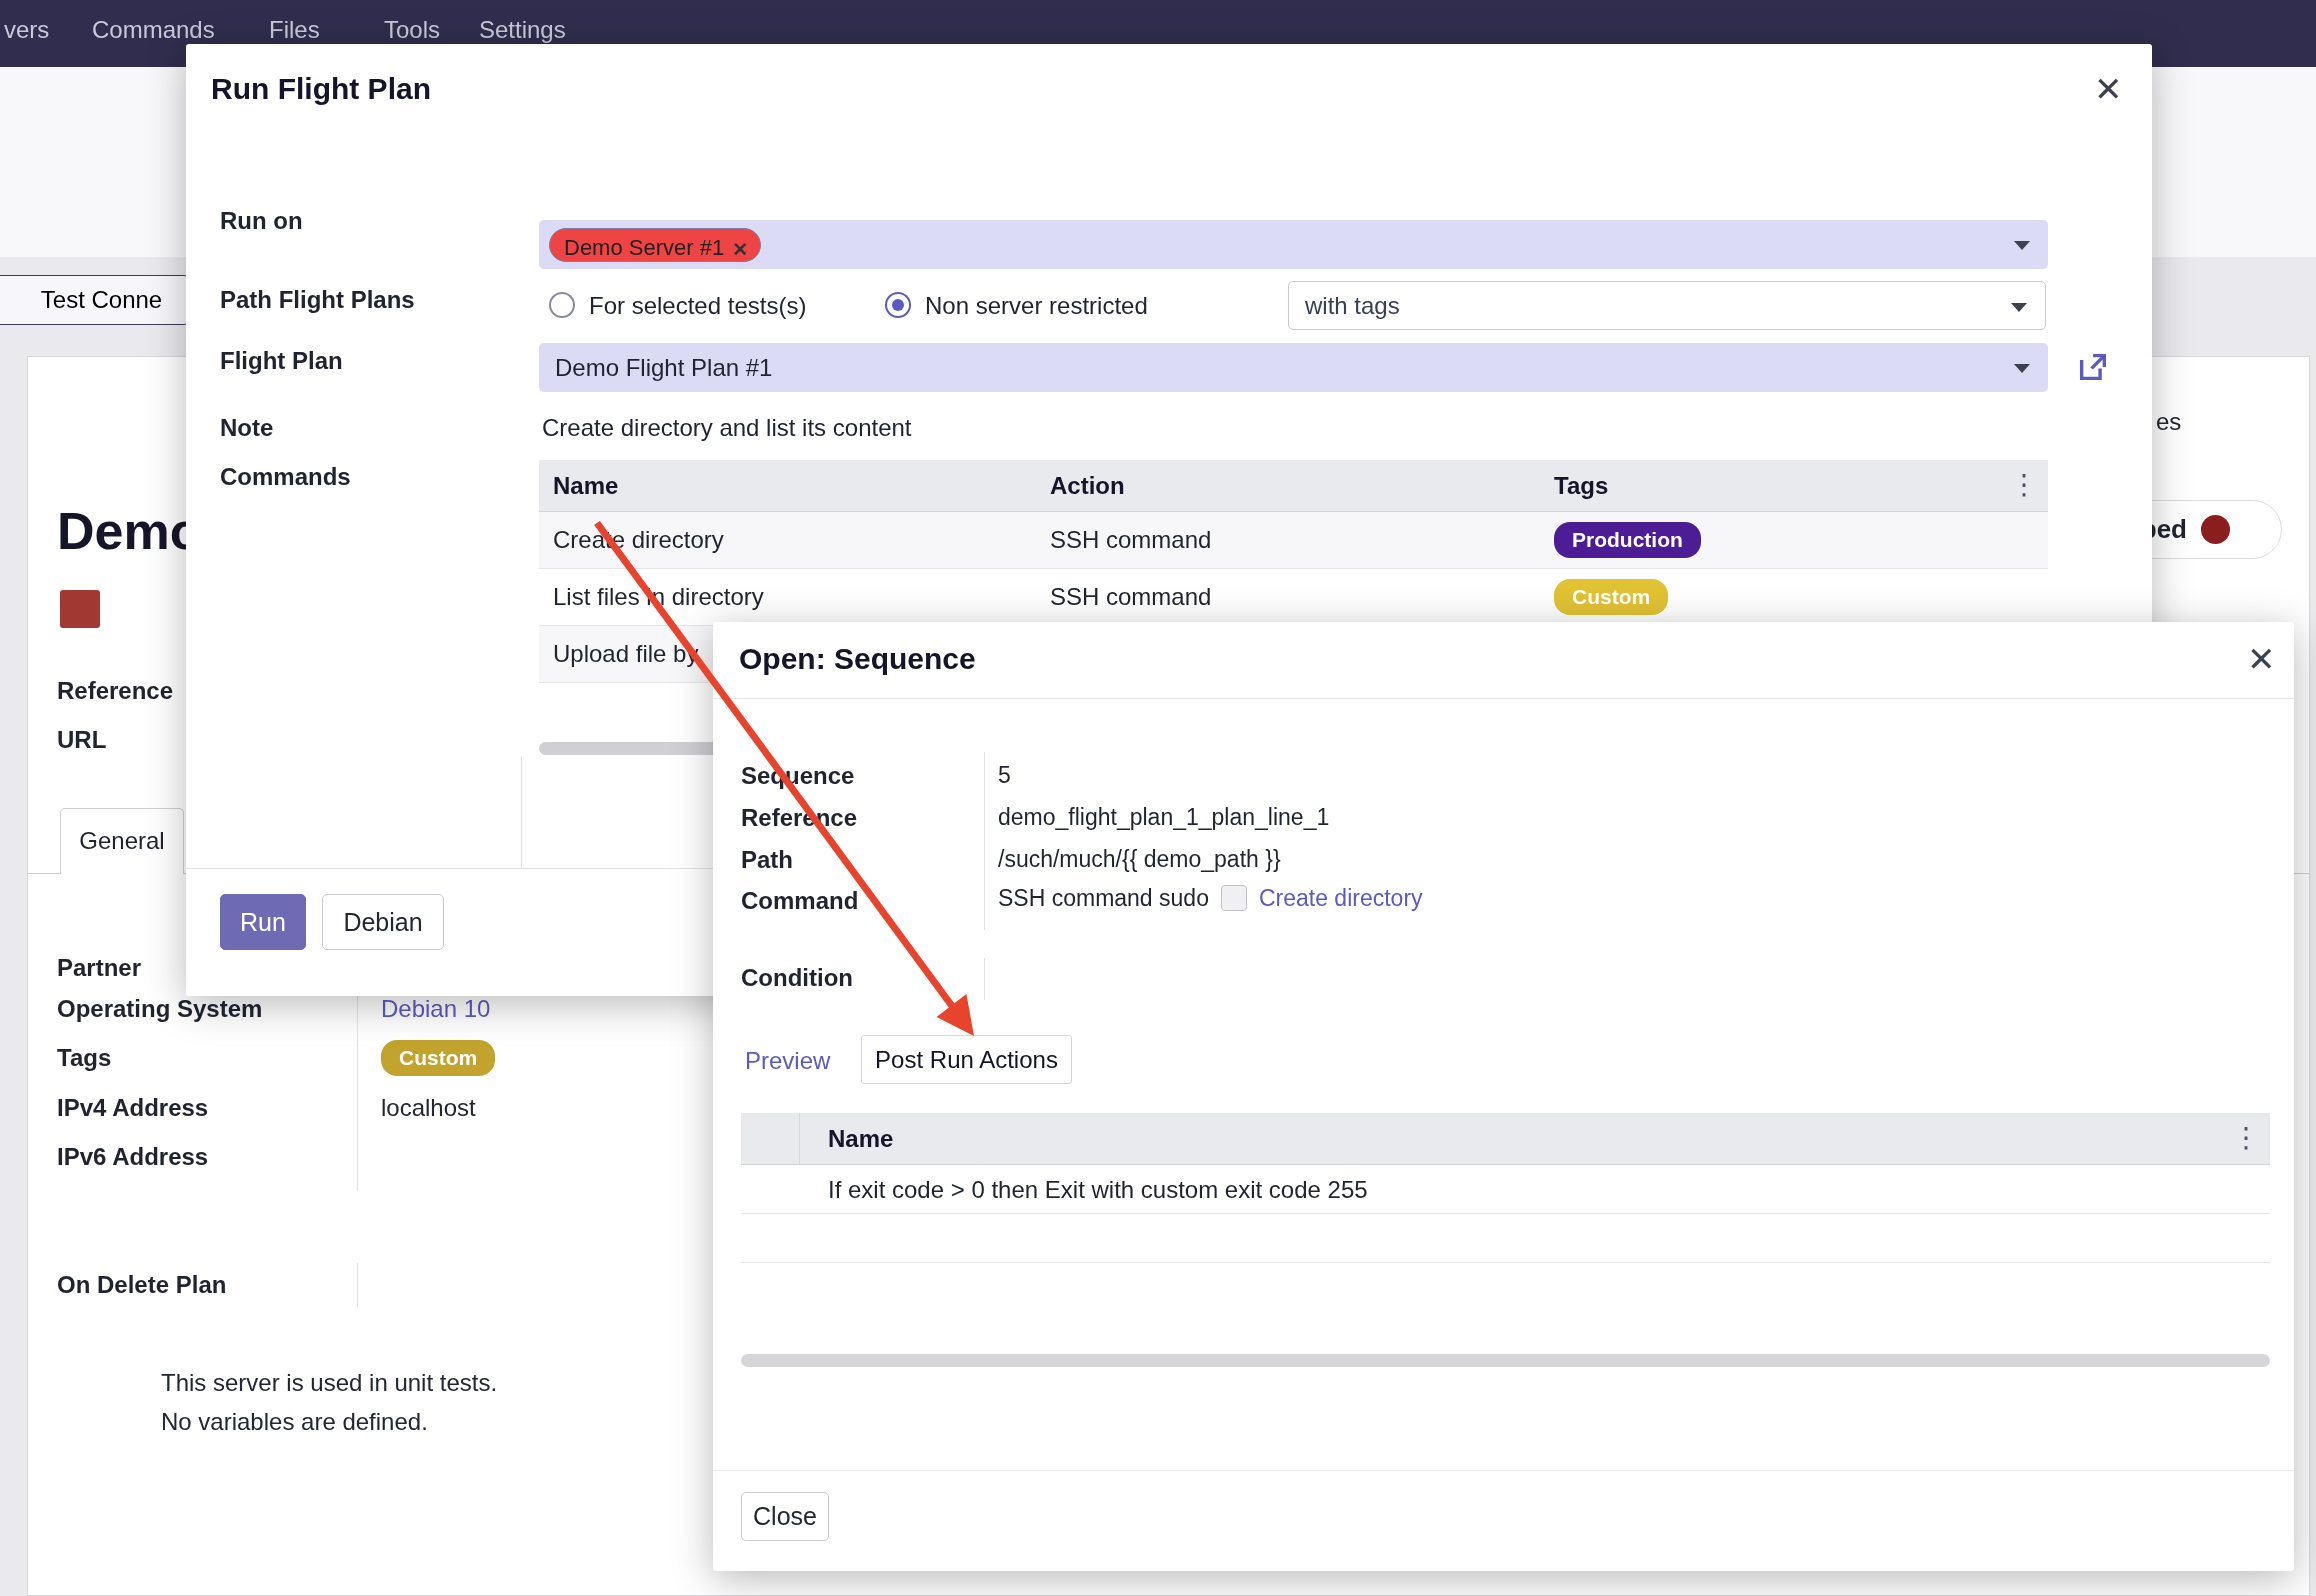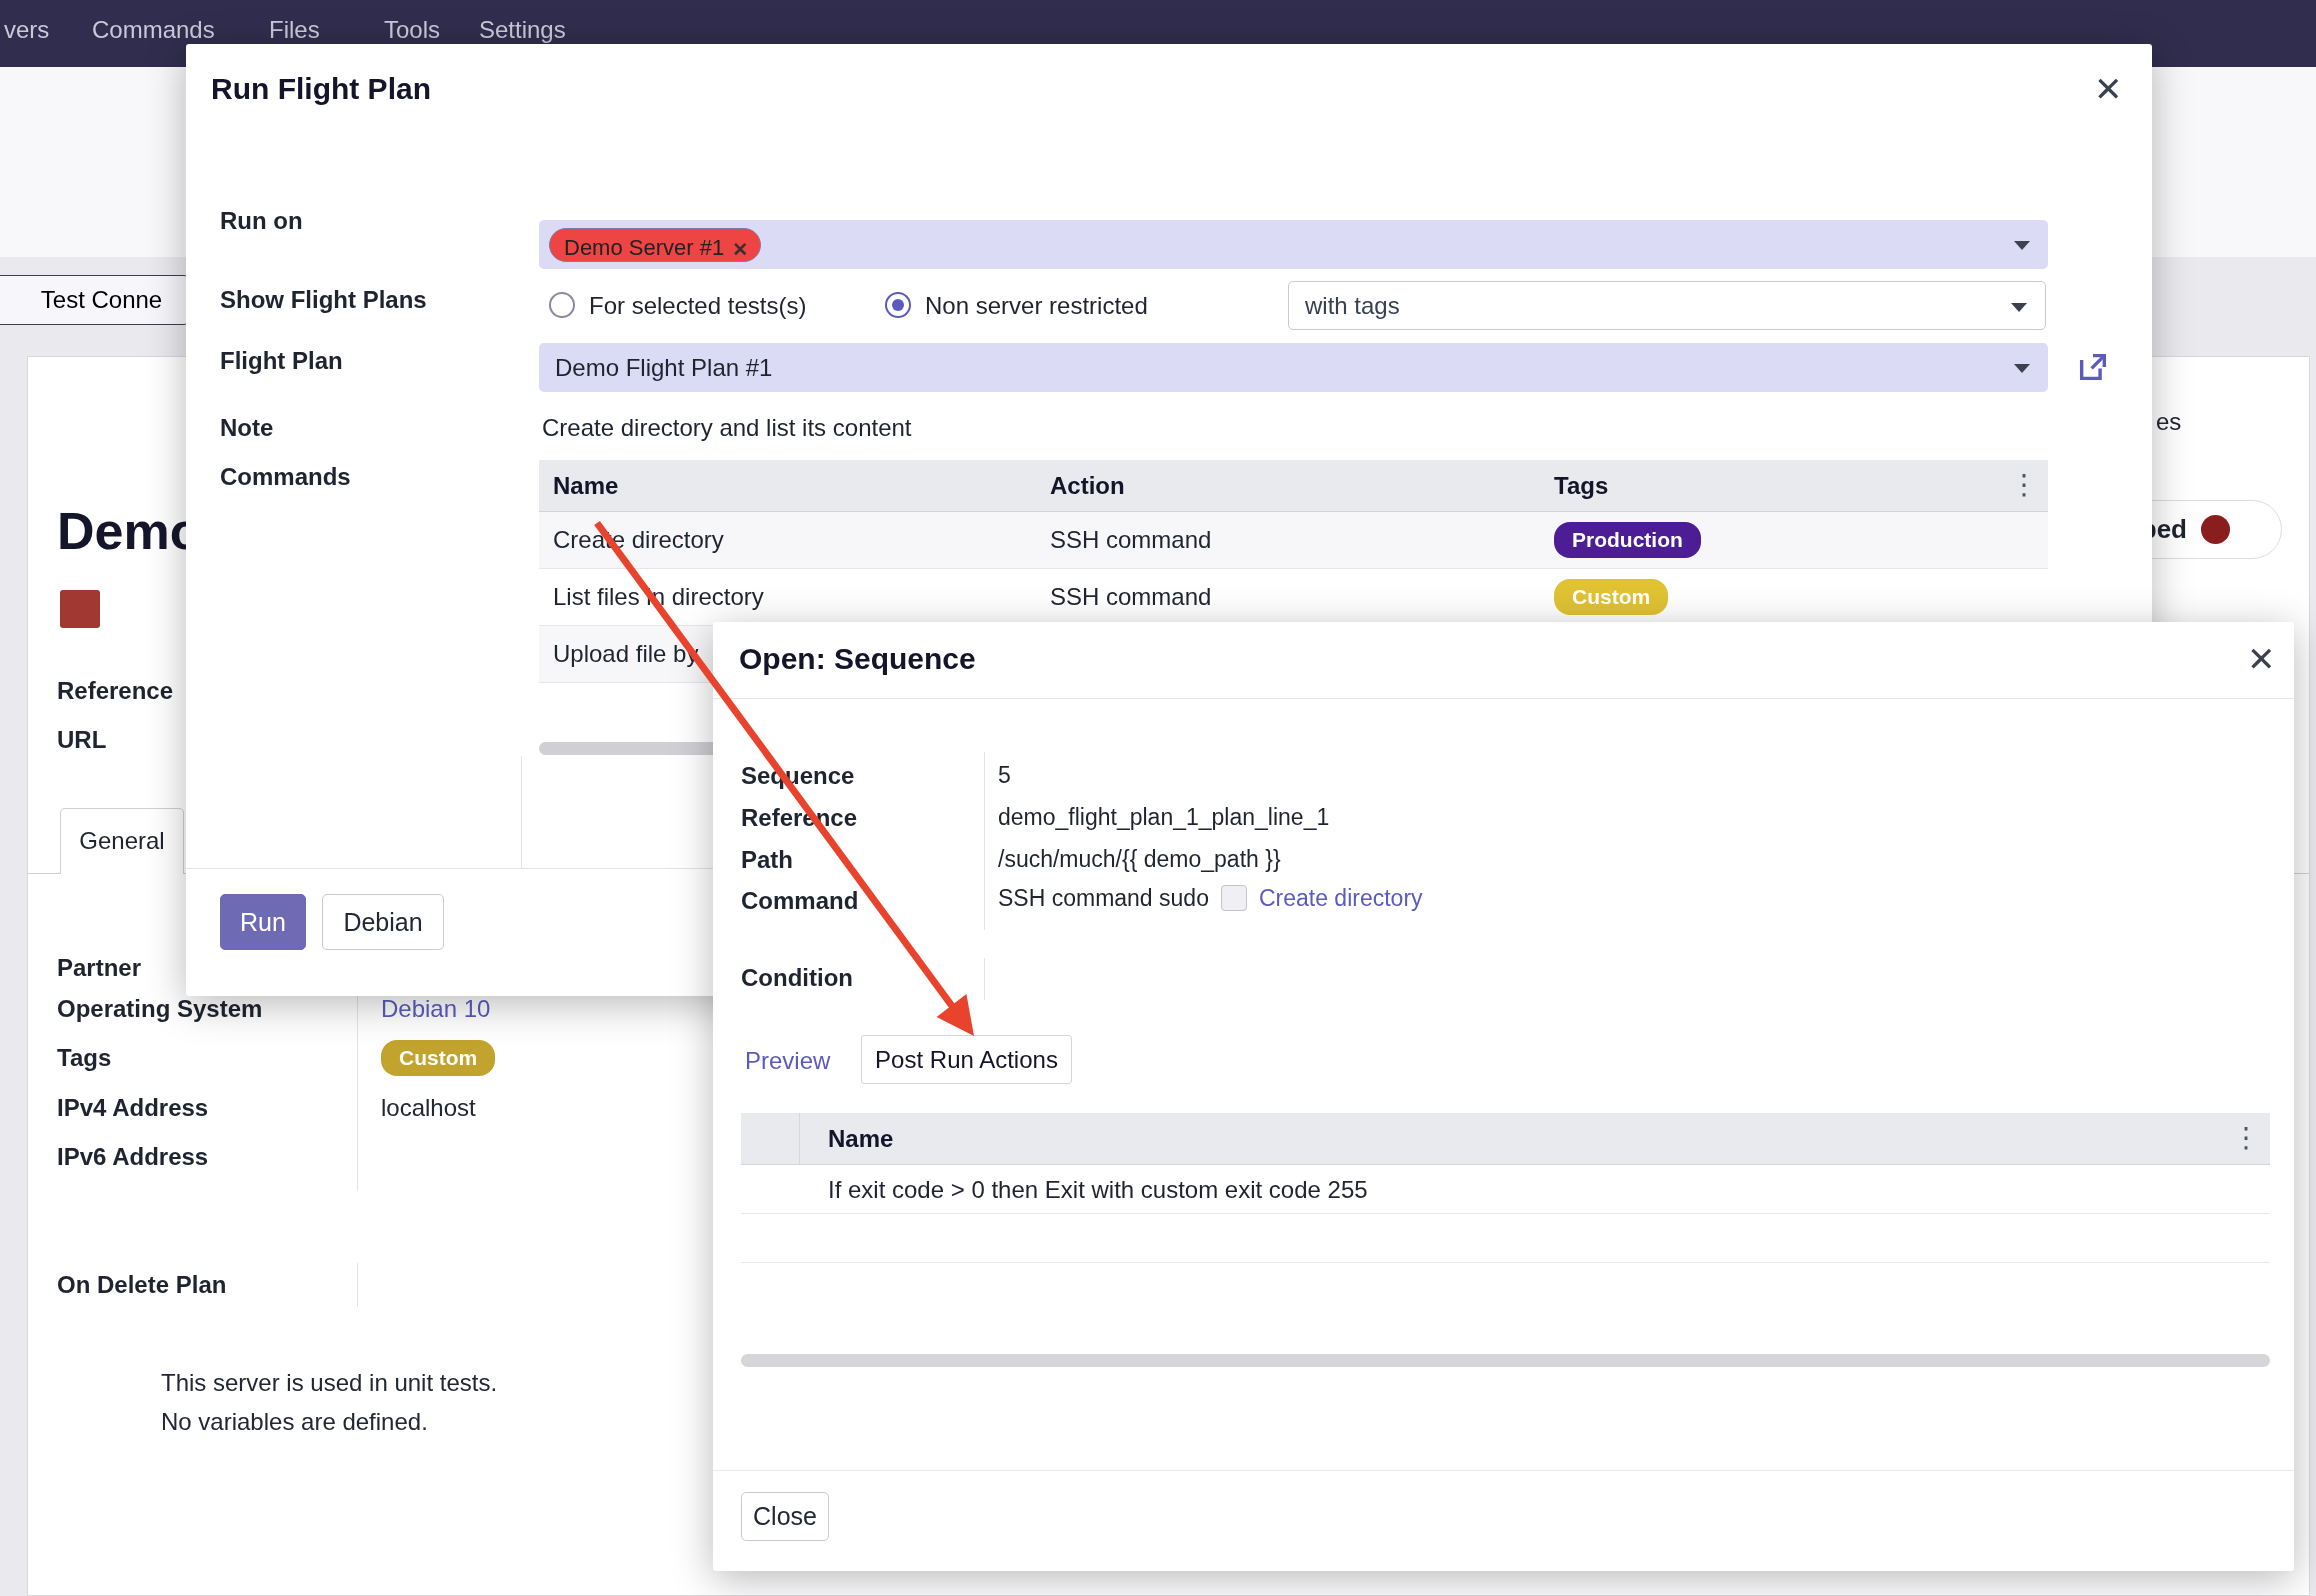--- a/index.html
+++ b/index.html
@@ -139,21 +139,21 @@
   <div class="status-pill">
     <span class="txt">Stopped</span>
     <span class="status-dot"></span>
   </div>
 
   <div class="modal" id="run-modal">
     <div class="modal-title" style="left:25px;top:28px">Run Flight Plan</div>
     <div class="modal-close" style="left:1908px;top:28px">✕</div>
 
     <div class="mlabel" style="left:34px;top:163px">Run on</div>
-    <div class="mlabel" style="left:34px;top:242px">Show Flight Plans</div>
+    <div class="mlabel" style="left:34px;top:242px">Path Flight Plans</div>
     <div class="mlabel" style="left:34px;top:303px">Flight Plan</div>
     <div class="mlabel" style="left:34px;top:370px">Note</div>
     <div class="mlabel" style="left:34px;top:419px">Commands</div>
 
     <div class="select lav" style="left:353px;top:176px;width:1509px">
       <span class="chip">
         <span>Demo Server #1</span>
         <span class="x">✕</span>
       </span>
       <span class="caret"></span>

